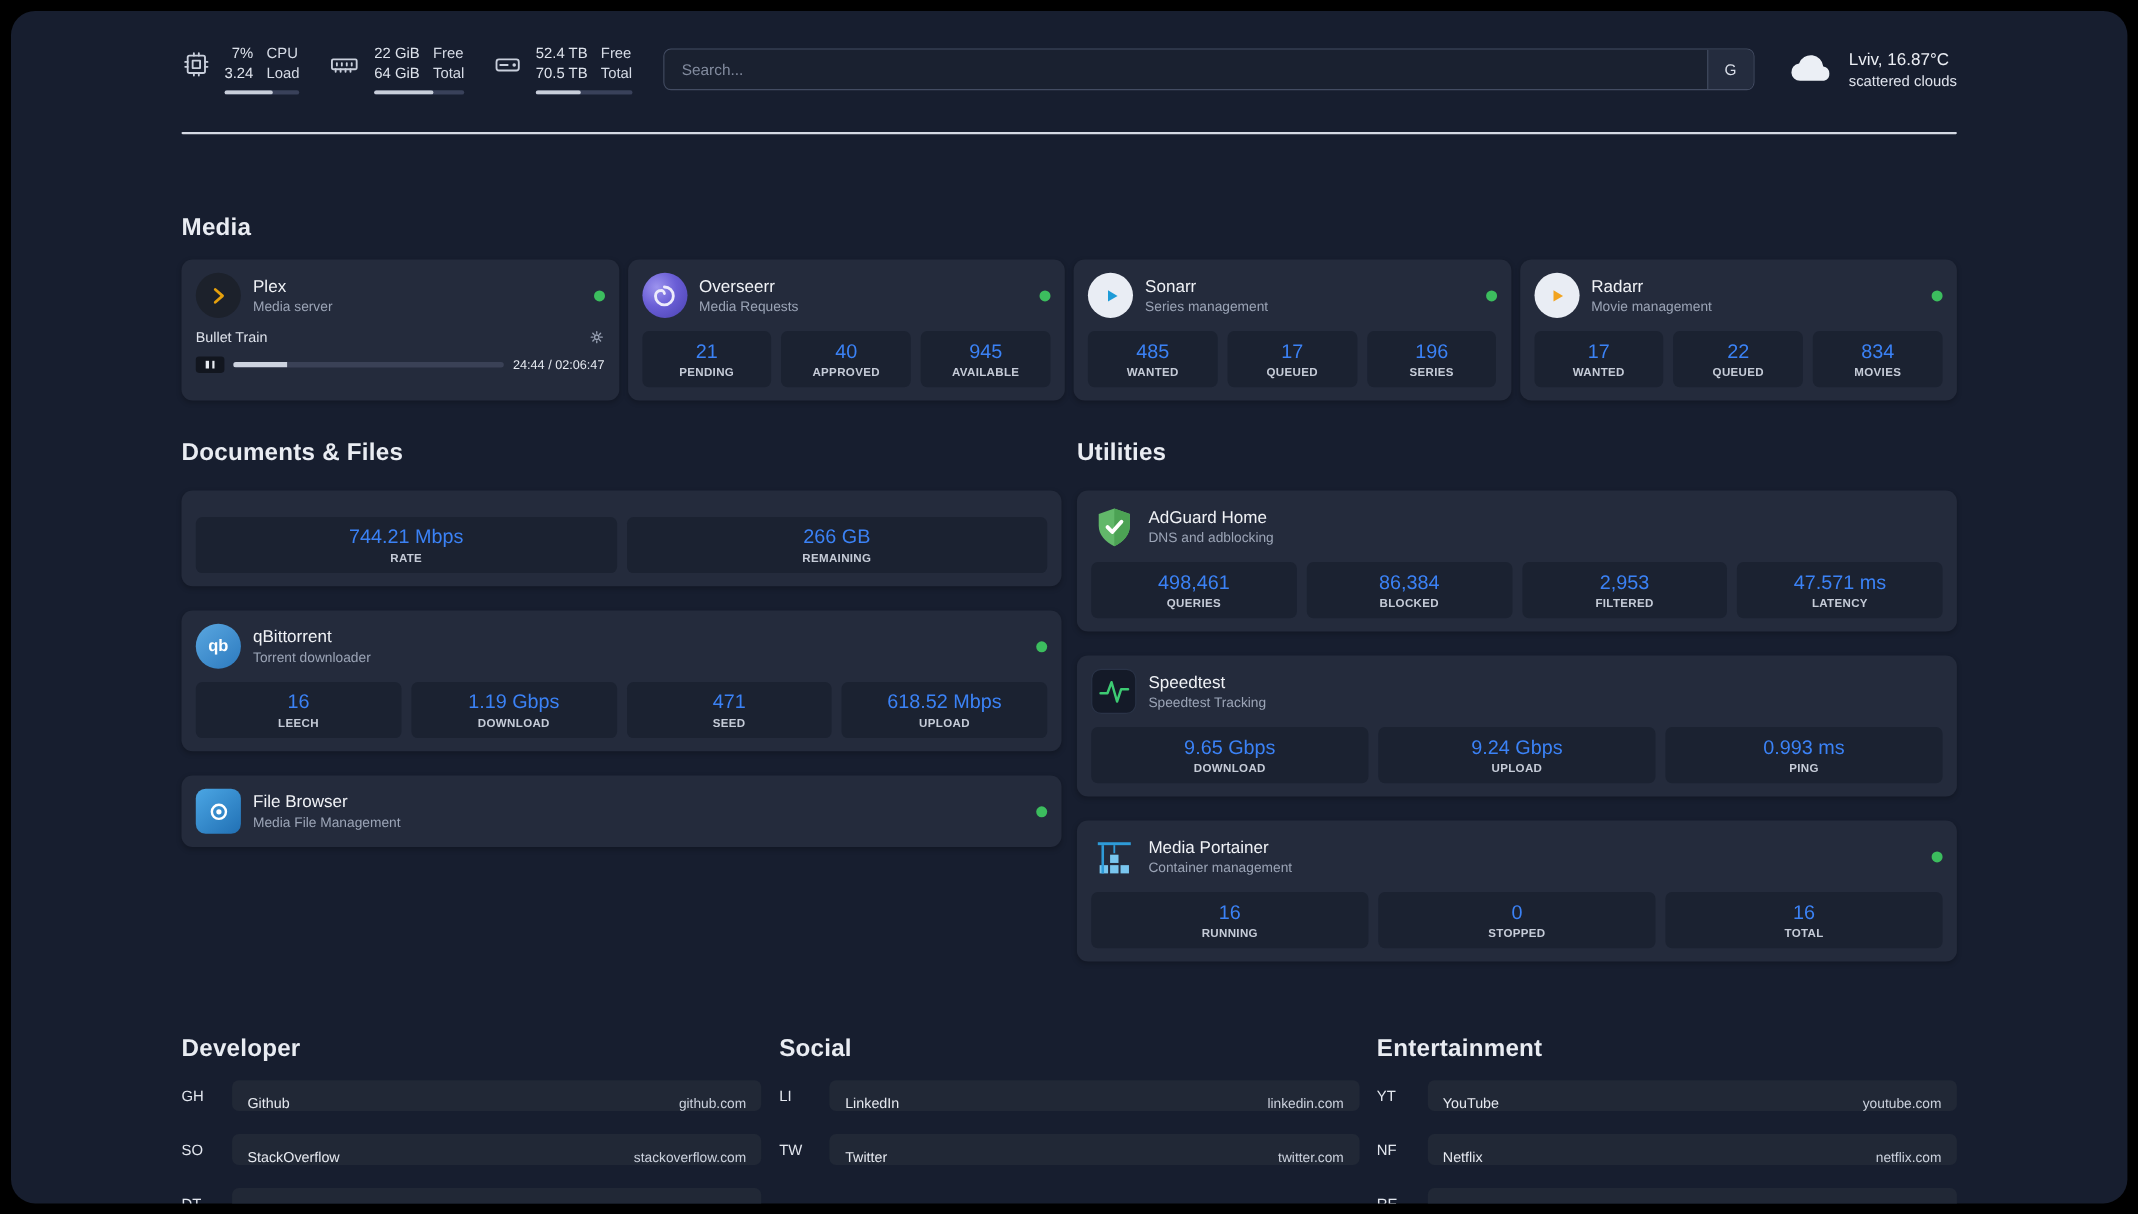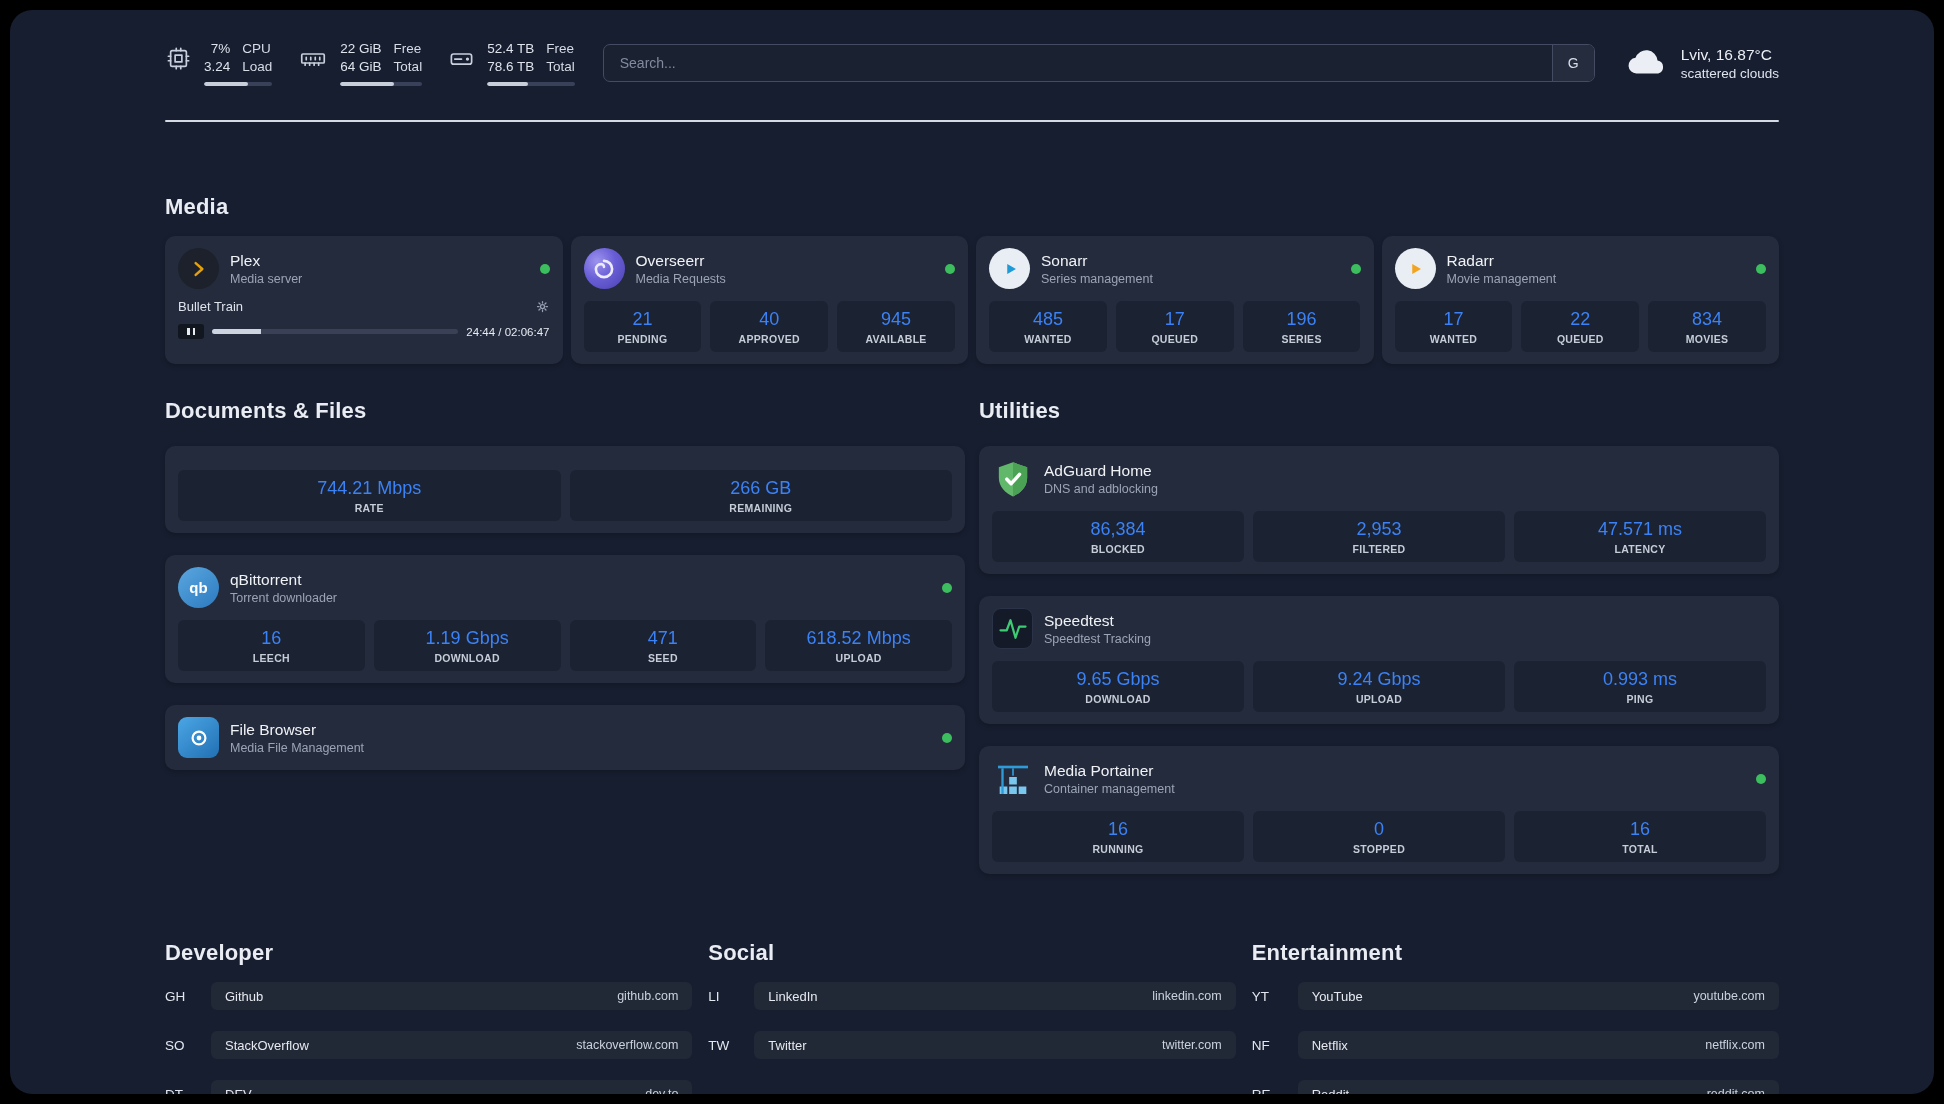--- a/index.html
+++ b/index.html
@@ -74,21 +74,21 @@
   .qb-bg{background:linear-gradient(140deg,#5AA7E0,#2C7ABF);color:#fff;font-size:15px;font-weight:700}
   .fb-bg{border-radius:9px;background:linear-gradient(140deg,#4BA6E4,#2170B4)}
   .speedtest-bg{border-radius:9px;background:#141A28;border:1px solid #2A3347}
   .adguard-bg,.portainer-bg{background:transparent;border-radius:0}
 
   
   .bookmarks{display:grid;grid-template-columns:repeat(3,1fr);gap:16px;margin-top:66px}
   .bm-rows{margin-top:16px}
   .bm-row{display:flex;align-items:center;margin-bottom:21px;cursor:pointer}
   .bm-abbr{width:46px;font-size:13.5px;color:#E3E7EF}
-  .bm-bar{flex:1;height:28px;background:#212836;border-radius:6px;display:flex;align-items:center;padding:0 14px}
+  .bm-bar{flex:1;height:28px;background:#212836;border-radius:6px;display:flex;align-items:flex-end;padding:0 14px}
   .bm-name{font-size:13px;color:#E6E9F0}
   .bm-domain{margin-left:auto;font-size:12.5px;color:#CBD1DD}
 </style>
 </head>
 <body>
 
 <div class="dashboard">
 
   <div class="topbar">
     <div class="sys-stats">
@@ -141,21 +141,21 @@
       <div class="sys-stat">
         <svg class="stat-icon" width="27" height="27" viewBox="0 0 24 24" fill="none" stroke="#C9CFDC" stroke-width="1.5" stroke-linecap="round">
           <rect x="3" y="8" width="18" height="9" rx="2"></rect>
           <circle cx="17.3" cy="12.5" r="0.7" fill="#C9CFDC"></circle>
           <path d="M6 12.5h6"></path>
         </svg>
         <div class="stat-body">
           <div class="stat-text">
             <div class="stat-col values">
               <div>52.4 TB</div>
-              <div>78.6 TB</div>
+              <div>70.5 TB</div>
             </div>
             <div class="stat-col labels">
               <div>Free</div>
               <div>Total</div>
             </div>
           </div>
           <div class="stat-bar">
             <div class="stat-bar-fill" style="width: 47%;"></div>
           </div>
         </div>
@@ -383,20 +383,24 @@
               <path d="M12 2l8.5 3v6.2c0 5.2-3.6 8.9-8.5 11.3z" fill="#4CA254"></path>
               <path d="M8.3 12.1l2.6 2.7 5-5.6" fill="none" stroke="#fff" stroke-width="2.1" stroke-linecap="round" stroke-linejoin="round"></path>
             </svg>
           </span>
           <div class="card-titles">
             <div class="card-title">AdGuard Home</div>
             <div class="card-desc">DNS and adblocking</div>
           </div>
         </div>
         <div class="stats-row">
+          <div class="stat-tile">
+            <div class="tile-value">498,461</div>
+            <div class="tile-label">QUERIES</div>
+          </div>
           <div class="stat-tile">
             <div class="tile-value">86,384</div>
             <div class="tile-label">BLOCKED</div>
           </div>
           <div class="stat-tile">
             <div class="tile-value">2,953</div>
             <div class="tile-label">FILTERED</div>
           </div>
           <div class="stat-tile">
             <div class="tile-value">47.571 ms</div>

